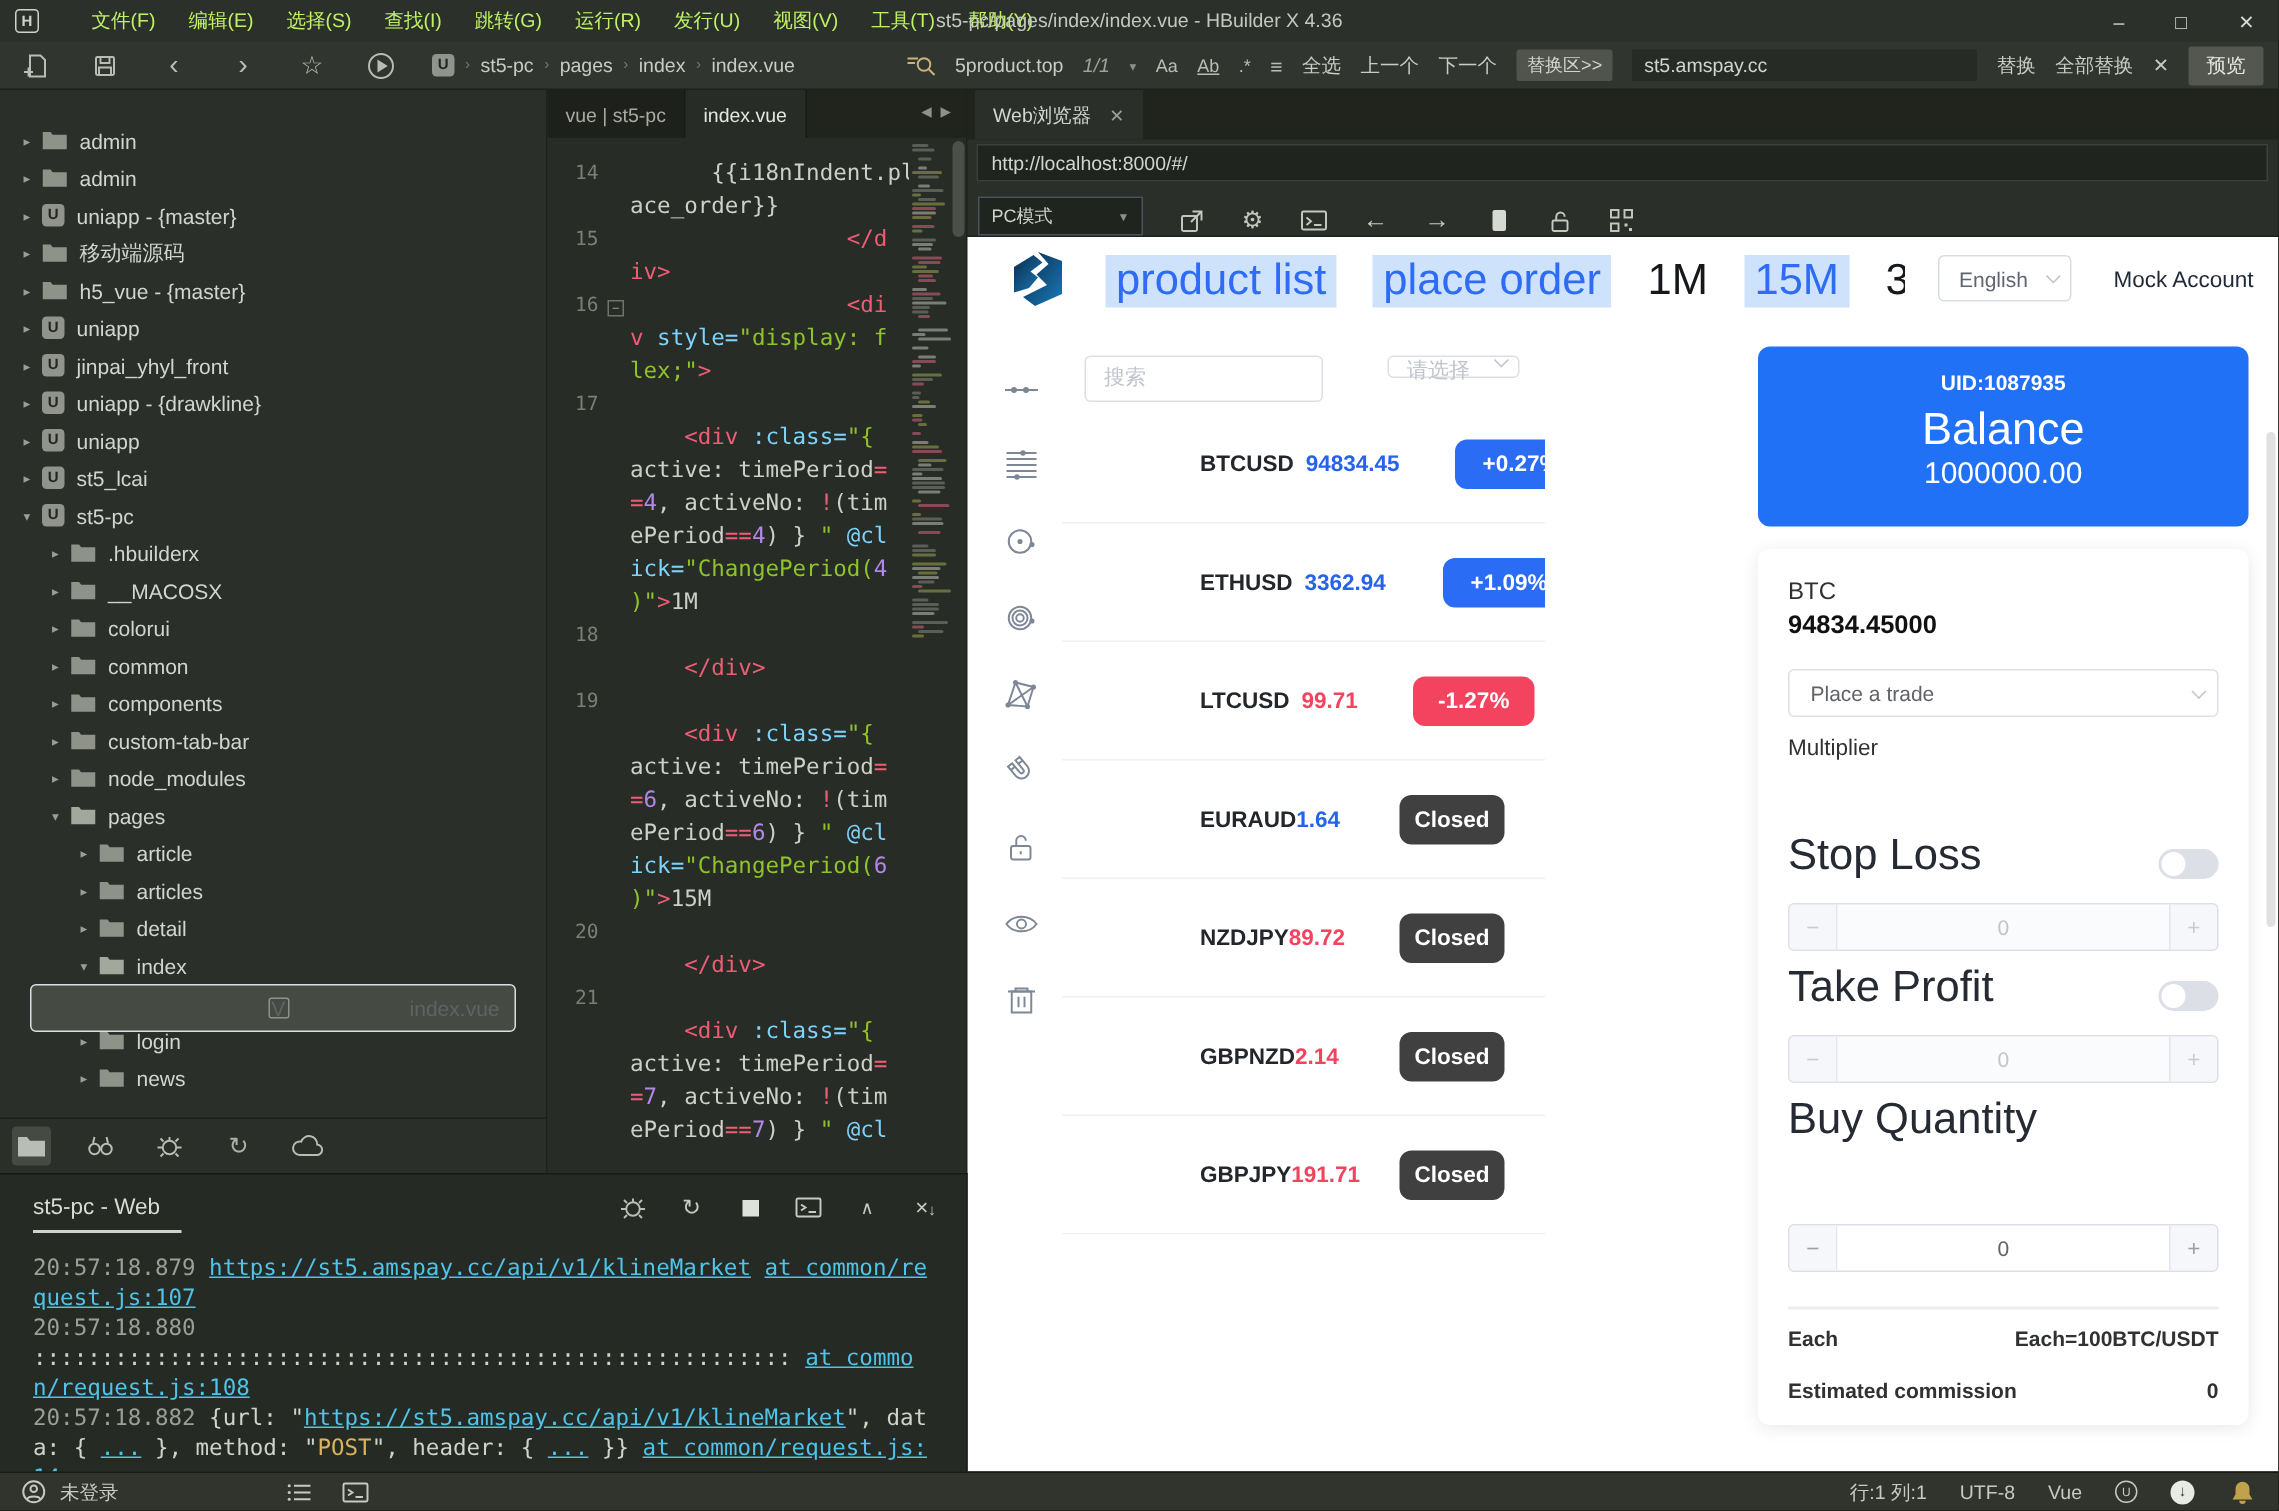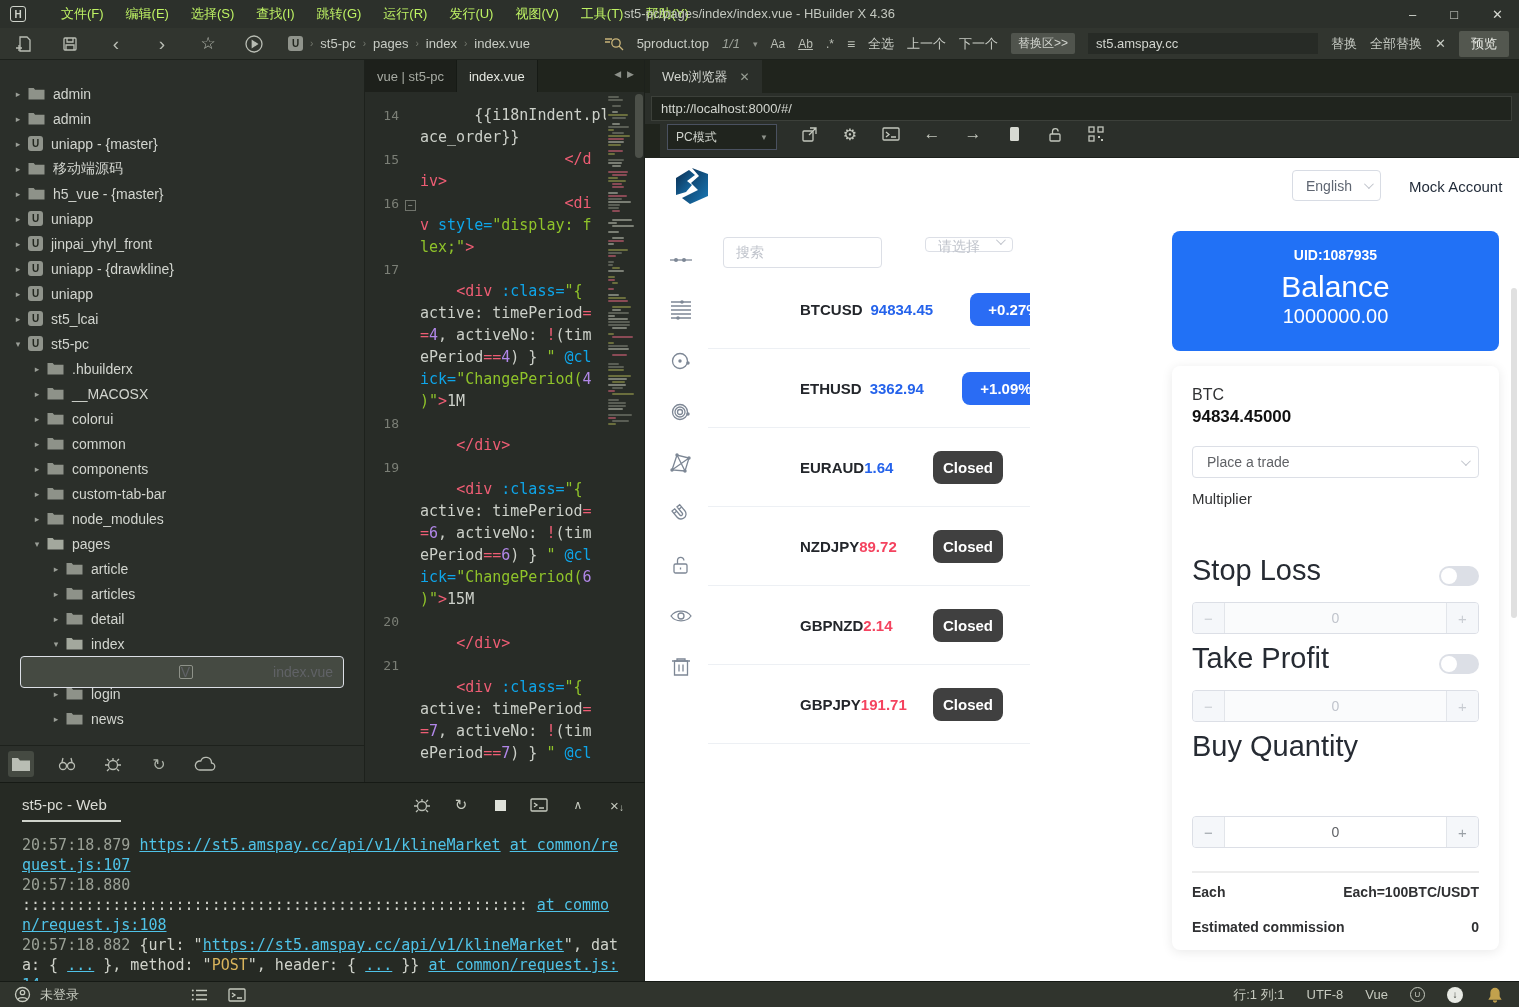--- a/index.html
+++ b/index.html
@@ -46,34 +46,34 @@
   .editor { position:absolute; left:365px; top:60px; width:280px; height:722px; background:#282c27; border-right:1px solid #1d211c; overflow:hidden; }
   .ed-tabs { position:absolute; top:0; left:0; right:0; height:32px; background:#20241d; display:flex; }
   .ed-tab { height:32px; padding:0 12px; display:flex; align-items:center; font-size:13px; color:#a7aba3; background:#1d201b; border-right:1px solid #161a15; white-space:nowrap; overflow:hidden; }
   .ed-tab.active { background:#282c27; color:#e4e7e0; }
   .ed-arrows { position:absolute; right:4px; top:9px; color:#8d918a; font-size:9px; letter-spacing:6px; }
   .code { position:absolute; top:32px; left:0; right:38px; bottom:0; padding-top:12px; overflow:hidden; }
   .crow { height:22px; display:flex; align-items:center; }
   .ln { width:38px; flex:none; text-align:right; padding-right:4px; color:#7b7f76; font-size:13px; font-family:"DejaVu Sans Mono",monospace; position:relative; }
   .fold { position:absolute; right:-13px; top:4px; width:11px; height:11px; border:1px solid #6f736b; color:#9a9e97; font-size:8px; line-height:9px; text-align:center; background:#282c27; }
   .ctext { padding-left:17px; white-space:pre; font-family:"DejaVu Sans Mono",monospace; font-size:15px; }
-  .c-txt { color:#ccd0c9; } .c-tag { color:#ee5d74; } .c-attr { color:#0ea5e9; }
+  .c-txt { color:#ccd0c9; } .c-tag { color:#ee5d74; } .c-attr { color:#7dd3fc; }
   .c-str { color:#8fc32a; } .c-num { color:#b187e8; } .c-op  { color:#ee5d74; }
   .minimap { position:absolute; right:11px; top:36px; bottom:12px; width:25px; }
   .mm-bar { height:2px; margin-bottom:1px; border-radius:1px; }
   .ed-scroll { position:absolute; right:1px; top:34px; width:8px; height:64px; background:#4c5049; border-radius:4px; }
 
   
   .browser { position:absolute; left:645px; top:60px; width:874px; height:921px; background:#20241d; }
   .b-tabbar { position:absolute; top:0; left:0; right:0; height:33px; background:#20241d; }
   .b-tab { position:absolute; left:5px; top:0; height:33px; padding:0 12px; background:#2b2f2a; color:#d2d5cf; font-size:13px; display:flex; align-items:center; gap:12px; }
   .b-tab .x { color:#9aa096; font-size:12px; }
   .b-urlrow { position:absolute; top:33px; left:0; right:0; height:31px; background:#2b2f2a; }
   .b-url { position:absolute; left:6px; right:7px; top:3px; height:25px; background:#20241e; border:1px solid #3c403a; color:#d2d5cf; font-size:13px; padding-left:9px; font-family:"Liberation Sans",sans-serif; }
-  .b-toolrow { position:absolute; top:64px; left:15px; right:0; height:34px; background:#2b2f2a; border-bottom:1px solid #1d211c; display:flex; align-items:flex-start; }
+  .b-toolrow { position:absolute; top:64px; left:0; right:0; height:34px; background:#2b2f2a; border-bottom:1px solid #1d211c; display:flex; align-items:flex-end; }
   .b-mode { margin-left:7px; width:110px; height:26px; background:#20241e; border:1px solid #4a5160; color:#cfd3cc; font-size:12px; display:flex; align-items:center; justify-content:space-between; padding:0 8px; }
   .b-mode .car { color:#8d918a; font-size:8px; }
   .b-icons { display:flex; align-items:center; gap:21px; margin-left:22px; color:#c3c7bd; }
   .b-ic { width:20px; height:20px; display:flex; align-items:center; justify-content:center; font-size:15px; }
 
   
   .page { position:absolute; top:98px; left:0; right:0; bottom:0; background:#fff; overflow:hidden; }
   .pg-logo { position:absolute; left:27px; top:8px; }
   .pg-nav { position:absolute; left:92px; top:6px; height:46px; display:flex; gap:24px; align-items:center; z-index:1; }
   .nav-item { font-size:29px; white-space:nowrap; }
@@ -807,20 +807,27 @@
           <defs>
               <linearGradient id="lg" x1="0" y1="0" x2="1" y2="1">
             <stop offset="0" stop-color="#0a2b4d"></stop>
                 <stop offset="1" stop-color="#1a7ab8"></stop>
           </linearGradient>
             </defs>
           <path d="M4 12 L17 4 L23 9 L15 15 L20 19 L14 26 L4 29 Z" fill="url(#lg)"></path>
           <path d="M20 2 L36 8 L36 30 L18 38 L10 32 L26 24 L19 17 L27 10 Z" fill="url(#lg)"></path>
         </svg>
       </div>
+      <div class="pg-nav" id="pgnav">
+          <div class="nav-item hl">product list</div>
+          <div class="nav-item hl">place order</div>
+          <div class="nav-item plain">1M</div>
+          <div class="nav-item hl">15M</div>
+          <div class="nav-item plain clipped">3</div>
+        </div>
       <div class="pg-lang">
         <span>English</span>
         <span class="chev"></span>
       </div>
       <div class="pg-account">Mock Account</div>
 
       <div class="pg-tools" id="pgtools">
           <div class="pg-tool">
             <svg width="26" height="26" viewBox="0 0 26 26" fill="none" stroke="#b9bdb4" stroke-width="1.3">
               <path d="M2 14h22" stroke="#7d8795"></path>
@@ -897,20 +904,25 @@
       <div class="pg-markets" id="markets">
           <div class="mkt-row">
             <span class="mkt-sym">BTCUSD</span>
             <span class="mkt-price up" style="margin-left: 8px;">94834.45</span>
             <span class="badge b-up" style="left: 262px; width: 88px;">+0.27%</span>
           </div>
           <div class="mkt-row">
             <span class="mkt-sym">ETHUSD</span>
             <span class="mkt-price up" style="margin-left: 8px;">3362.94</span>
             <span class="badge b-up" style="left: 254px; width: 88px;">+1.09%</span>
+          </div>
+          <div class="mkt-row">
+            <span class="mkt-sym">LTCUSD</span>
+            <span class="mkt-price down" style="margin-left: 8px;">99.71</span>
+            <span class="badge b-down" style="left: 234px; width: 81px;">-1.27%</span>
           </div>
           <div class="mkt-row">
             <span class="mkt-sym">EURAUD</span>
             <span class="mkt-price up" style="margin-left: 0px;">1.64</span>
             <span class="badge b-closed" style="left: 225px; width: 70px;">Closed</span>
           </div>
           <div class="mkt-row">
             <span class="mkt-sym">NZDJPY</span>
             <span class="mkt-price down" style="margin-left: 0px;">89.72</span>
             <span class="badge b-closed" style="left: 225px; width: 70px;">Closed</span>

